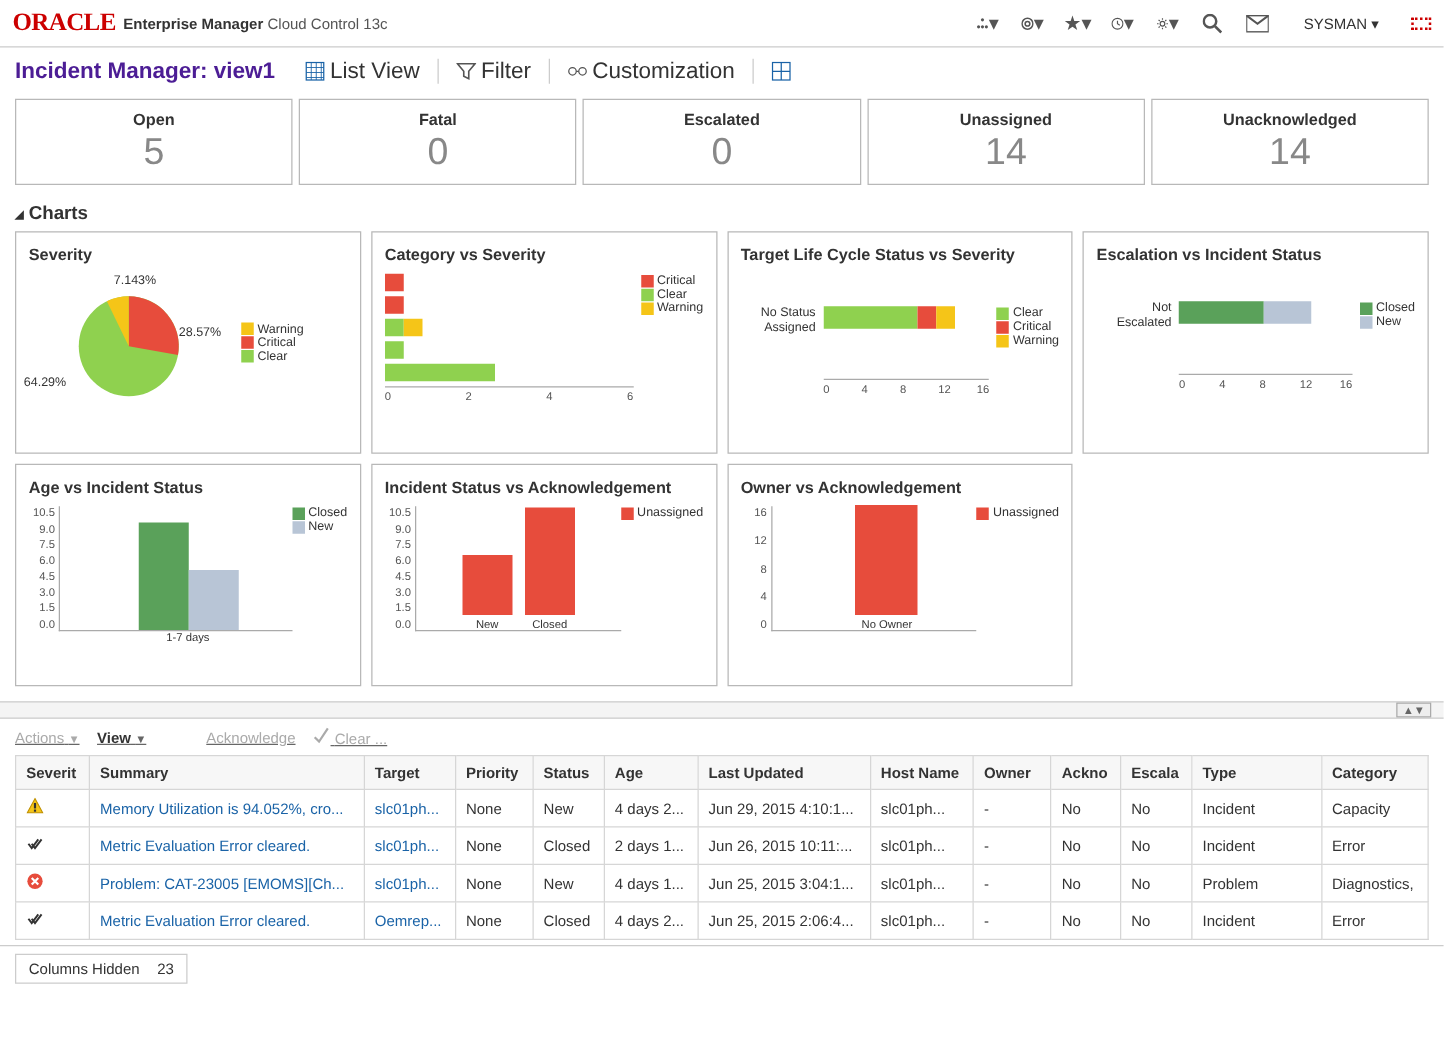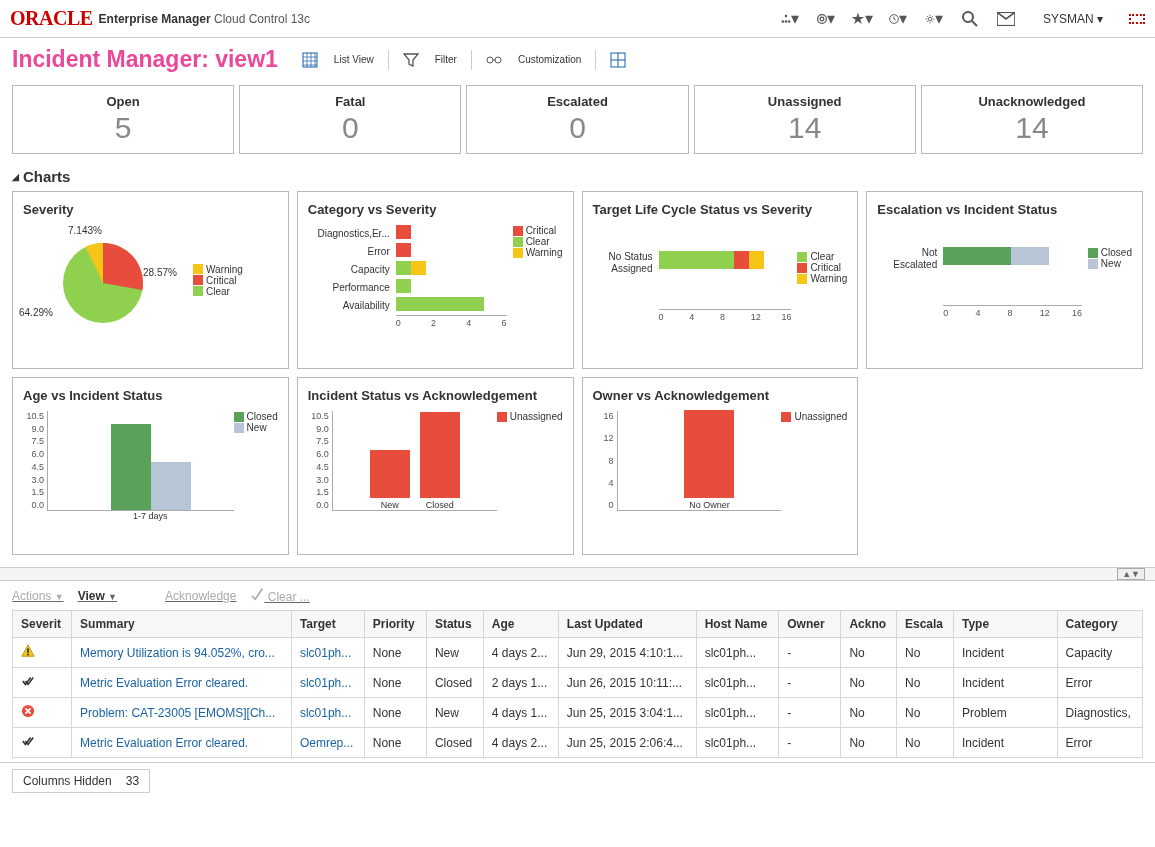--- a/index.html
+++ b/index.html
@@ -6,22 +6,22 @@
 body { font-family: "Helvetica Neue", Arial, sans-serif; font-size: 12px; color: #333; background: #fff; }
 .topbar { display: flex; align-items: center; padding: 4px 10px; border-bottom: 1px solid #ccc; height: 38px; }
 .logo-text { font-family: "Times New Roman", serif; font-weight: bold; color: #c00; font-size: 20px; letter-spacing: -0.5px; }
 .logo-sub { color: #555; font-size: 12px; margin-left: 6px; }
 .logo-sub b { color: #333; }
 .top-icons { margin-left: auto; display: flex; align-items: center; gap: 18px; }
 .ticon { width: 18px; height: 18px; display: inline-flex; align-items: center; justify-content: center; color: #555; font-size: 16px; cursor: pointer; }
 .user { color: #333; font-size: 12px; margin-left: 10px; }
 .redsquare { width: 16px; height: 10px; border: 2px dotted #c00; margin-left: 8px; }
 .subbar { display: flex; align-items: center; padding: 8px 12px 12px 12px; gap: 14px; }
-.page-title { color: #ec4899; font-size: 23px; font-weight: bold; margin-right: 10px; }
-.tool { display: flex; align-items: center; gap: 16px; color: #333; cursor: pointer; font-size: 10px; }
+.page-title { color: #4c1d95; font-size: 18px; font-weight: bold; margin-right: 10px; }
+.tool { display: flex; align-items: center; gap: 4px; color: #333; cursor: pointer; font-size: 18px; }
 .tool .ico { width: 16px; height: 16px; }
 .sep { width: 1px; height: 20px; background: #ccc; }
 .refresh-area { margin-left: auto; display: flex; align-items: center; gap: 8px; font-size: 11px; color: #333; }
 select { font-size: 11px; padding: 1px 2px; }
 .summary-cards { display: flex; gap: 5px; padding: 0 12px 8px 12px; }
 .card { flex: 1; border: 1px solid #b8b8b8; padding: 8px; text-align: center; }
 .card-title { font-size: 13px; font-weight: bold; color: #333; }
 .card-val { font-size: 30px; color: #888; margin-top: 2px; }
 .section-head { padding: 6px 12px; font-size: 15px; font-weight: bold; color: #333; display: flex; align-items: center; gap: 4px; }
 .charts-grid { display: grid; grid-template-columns: repeat(4, 1fr); gap: 8px; padding: 0 12px 12px 12px; }
@@ -176,21 +176,21 @@
 
   <div class="chart-box">
     <div class="chart-title">Severity</div>
     <div class="pie-wrap">
       <div style="position:relative;width:130px;height:110px">
         <svg viewBox="0 0 100 100" width="100" height="100" style="position:absolute;left:30px;top:8px">
           <circle cx="50" cy="50" r="40" fill="#8fd14f"></circle>
           <path d="M50 50 L50 10 A40 40 0 0 1 89.4 57 Z" fill="#e74c3c"></path>
           <path d="M50 50 L50 10 A40 40 0 0 0 32.5 14 Z" fill="#f5c518"></path>
         </svg>
-        <span style="position:absolute;left:45px;top:0;font-size:10px">7.143%</span>
+        <span style="position:absolute;left:68px;top:0;font-size:10px">7.143%</span>
         <span style="position:absolute;left:120px;top:42px;font-size:10px">28.57%</span>
         <span style="position:absolute;left:-4px;top:82px;font-size:10px">64.29%</span>
       </div>
       <div class="legend" style="margin-left:30px">
         <div class="leg-item">
             <span class="leg-sw" style="background:#f5c518"></span>
             <span>Warning</span>
           </div>
         <div class="leg-item">
             <span class="leg-sw" style="background:#e74c3c"></span>
@@ -200,27 +200,20 @@
             <span class="leg-sw" style="background:#8fd14f"></span>
             <span>Clear</span>
           </div>
       </div>
     </div>
   </div>
 
   <div class="chart-box">
     <div class="chart-title">Category vs Severity</div>
     <div class="hbars">
-      <div class="hbar-labels" style="width:82px">
-        <div>Diagnostics,Er...</div>
-        <div>Error</div>
-        <div>Capacity</div>
-        <div>Performance</div>
-        <div>Availability</div>
-      </div>
       <div class="hbar-area" style="width:90px">
         <div class="hbar-row">
             <div class="hbar-seg" style="width:15px;background:#e74c3c"></div>
           </div>
         <div class="hbar-row">
             <div class="hbar-seg" style="width:15px;background:#e74c3c"></div>
           </div>
         <div class="hbar-row">
             <div class="hbar-seg" style="width:15px;background:#8fd14f"></div>
             <div class="hbar-seg" style="width:15px;background:#f5c518"></div>
@@ -530,15 +523,15 @@
           <td class="col-typ">Incident</td>
           <td class="col-cat">Error</td>
         </tr>
       </tbody>
 </table>
 </div>
 
 <div class="footer">
   <div class="cols">
       <span>Columns Hidden</span>
-      <span>33</span>
+      <span>23</span>
     </div>
 </div>
 
 </body></html>

